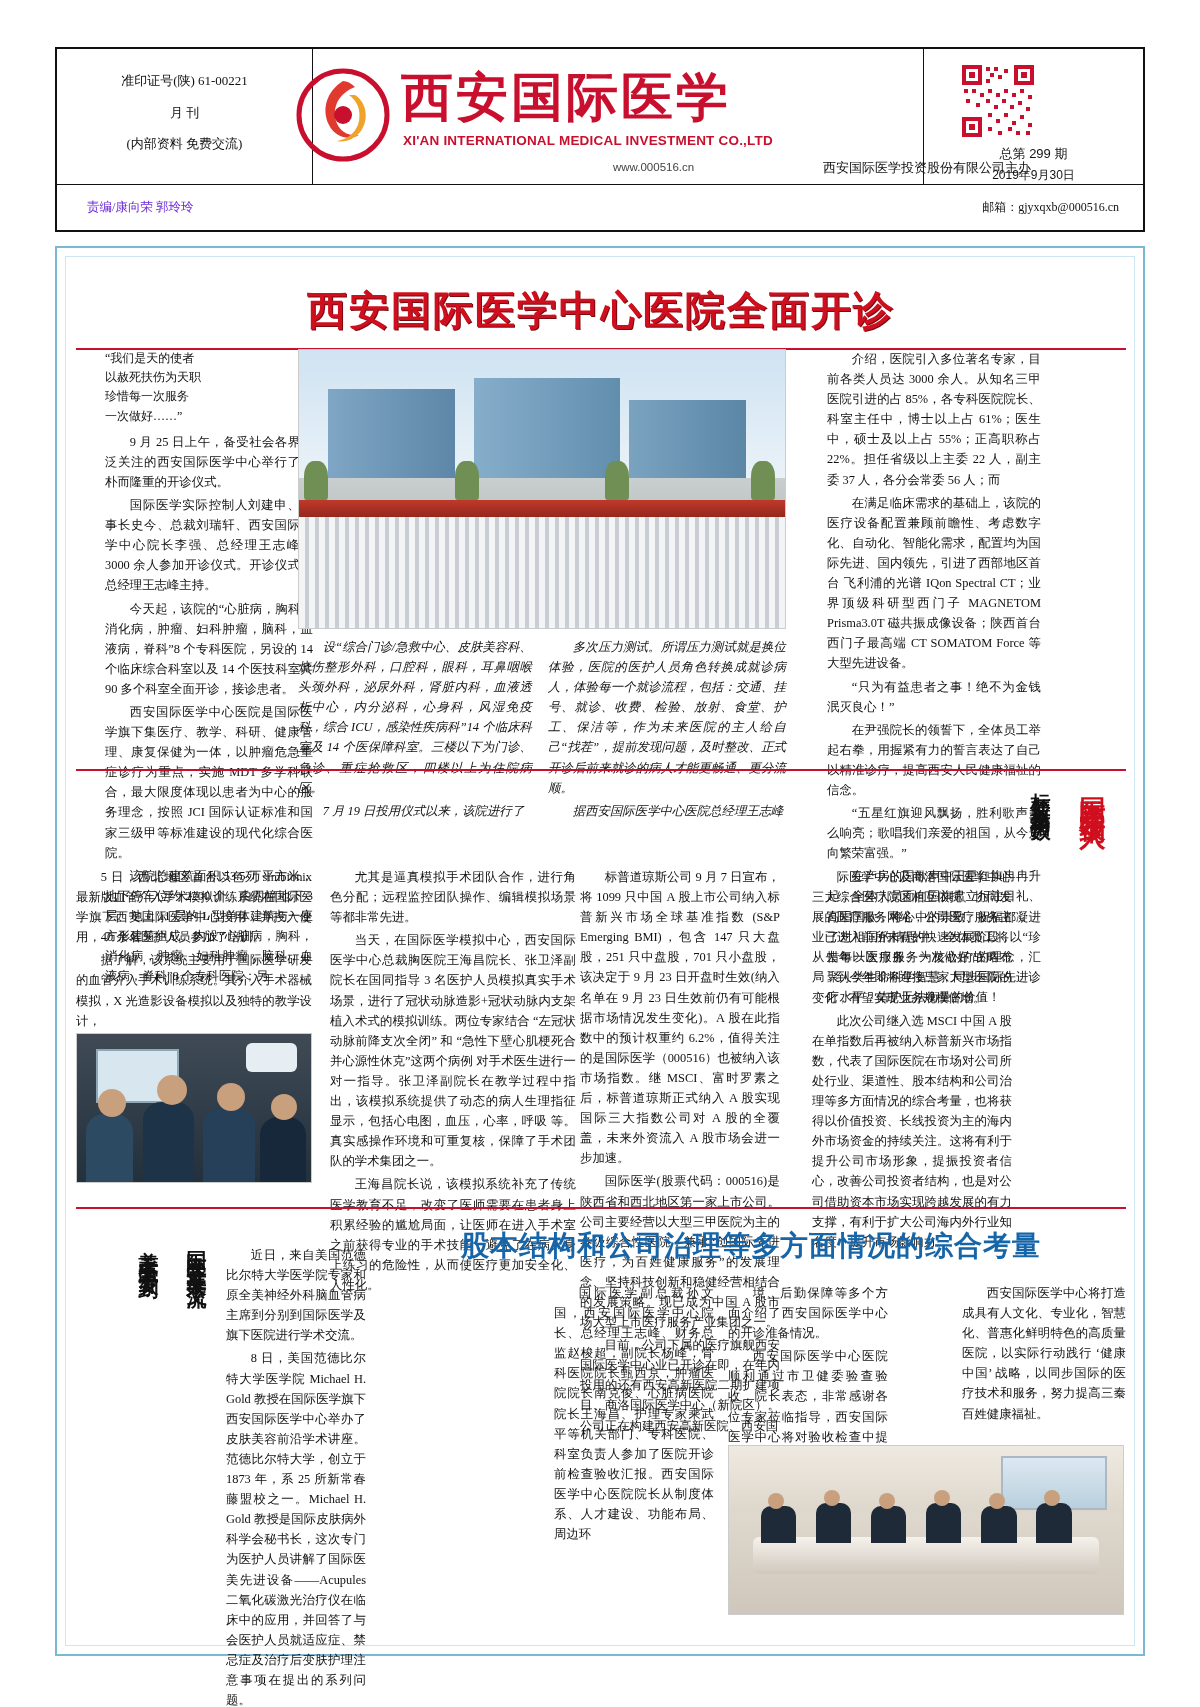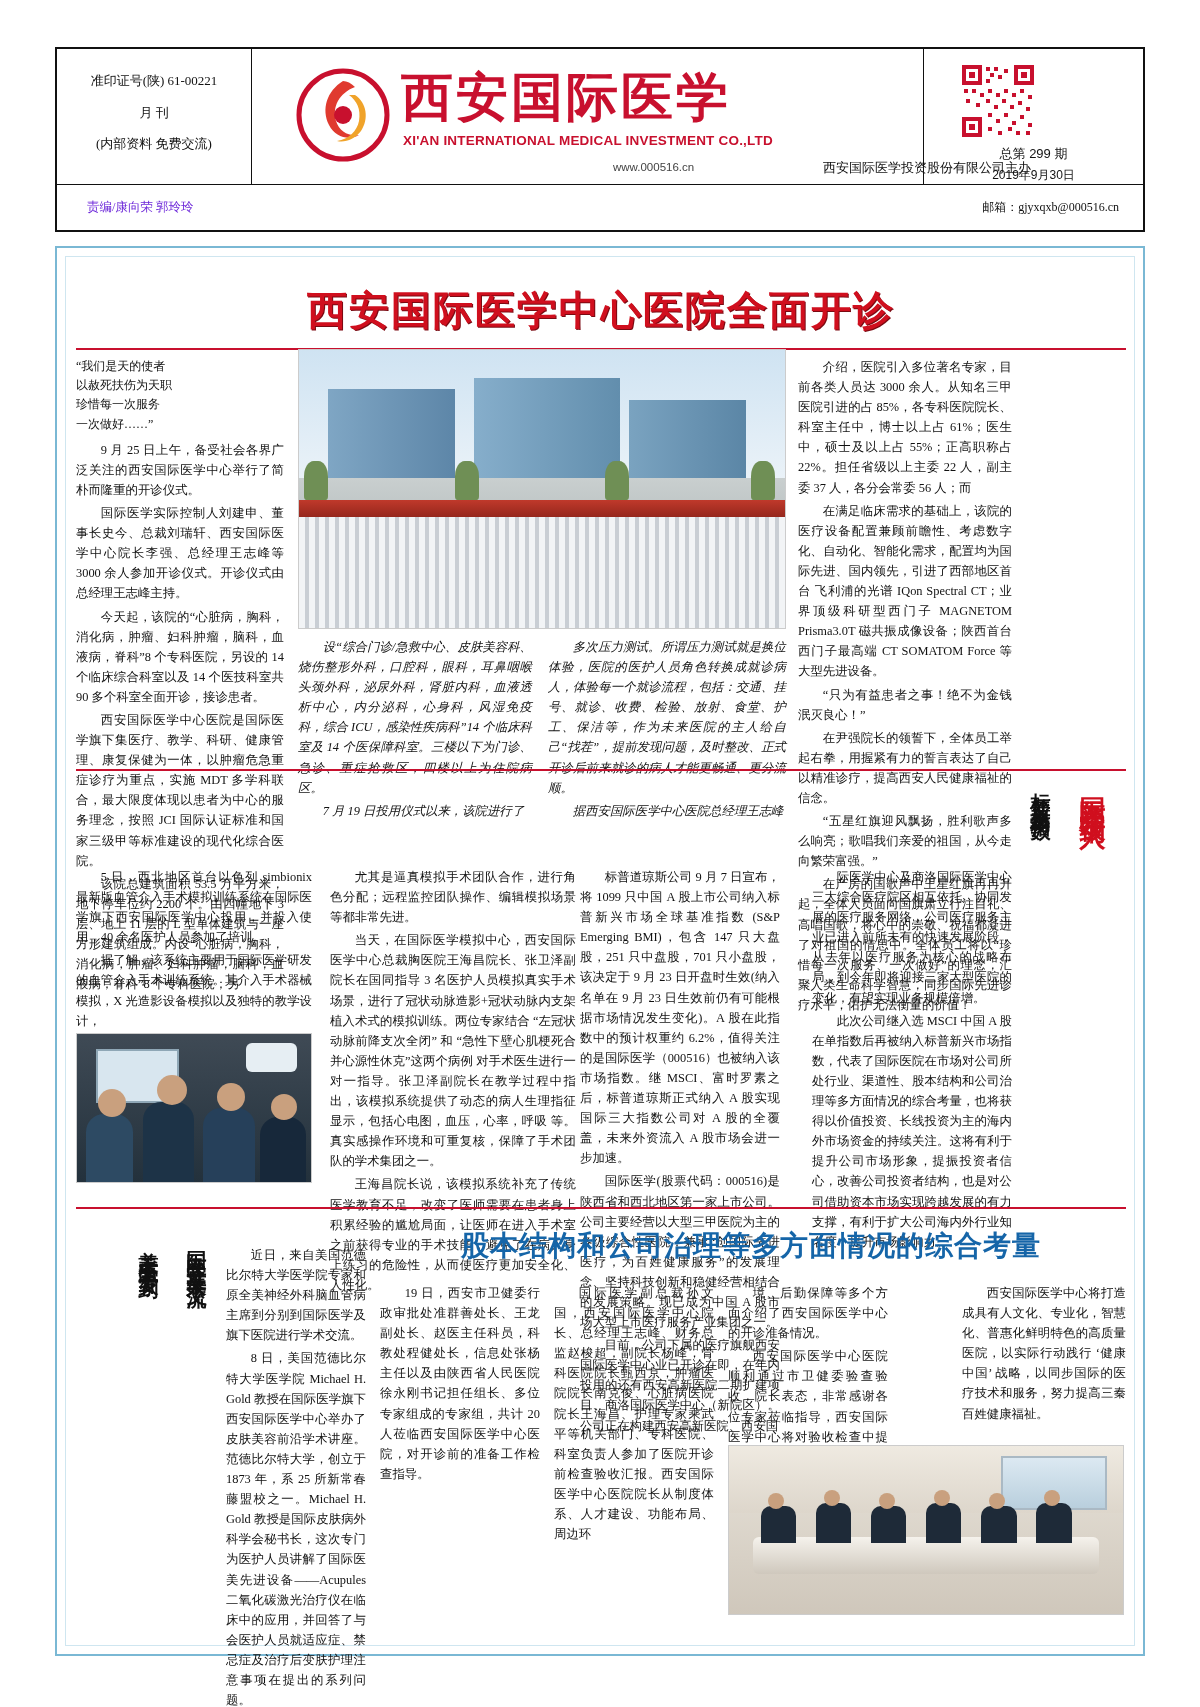--- a/index.html
+++ b/index.html
@@ -22,21 +22,21 @@
   .masthead{
     position:absolute;left:55px;top:47px;width:1090px;height:185px;
     border:2px solid #111;
     box-sizing:border-box;
     background:#fff;
   }
   .masthead-inner{
     position:relative;width:100%;height:100%;
   }
   .mh-left{
-    position:absolute;left:0;top:0;width:195px;height:135px;
+    position:absolute;left:0;top:0;width:256px;height:135px;
     border-right:1px solid #111;
     box-sizing:border-box;
     text-align:center;
     font-size:13px;
     line-height:1.5;
     color:#111;
     padding-top:22px;
   }
   .mh-left div{margin-bottom:12px;}
   .mh-center{
@@ -135,25 +135,26 @@
     text-shadow:1px 1px 0 #7a0a12;
   }
   .rule-red{
     width:100%;height:2px;background:#c8102e;margin-top:10px;
   }
 
   .cols1{
     position:absolute;top:84px;left:0;width:1050px;height:400px;
   }
   .col{
-    position:absolute;top:8px;
+    position:absolute;top:0;
     font-size:12.4px;
     line-height:1.62;
     text-align:justify;
     color:#111;
+    margin-left:29px;
   }
   .col p{margin:0 0 3px 0; text-indent:2em;}
   .c1{left:0;width:208px;}
   .c2{left:722px;width:214px;}
   .quote{
     font-size:12px;line-height:1.6;color:#111;font-style:normal;
     margin-bottom:6px;
   }
   .photo1{
     position:absolute;left:222px;top:0;width:488px;height:280px;
@@ -475,23 +476,20 @@
 
         <div class="vtitle v3a">国际医学开展学术交流</div>
         <div class="vtitle v3b">美著名医学专家到</div>
 
         <div class="s3c s3a">
           <p>近日，来自美国范德比尔特大学医学院专家和原全美神经外科脑血管病主席到分别到国际医学及旗下医院进行学术交流。</p>
           <p>8 日，美国范德比尔特大学医学院 Michael H. Gold 教授在国际医学旗下西安国际医学中心举办了皮肤美容前沿学术讲座。范德比尔特大学，创立于 1873 年，系 25 所新常春藤盟校之一。Michael H. Gold 教授是国际皮肤病外科学会秘书长，这次专门为医护人员讲解了国际医美先进设备——Acupules 二氧化碳激光治疗仪在临床中的应用，并回答了与会医护人员就适应症、禁忌症及治疗后变肤护理注意事项在提出的系列问题。</p>
 
         </div>
 
-        <div class="s3c s3b">
-          <p>19 日，西安市卫健委行政审批处准群善处长、王龙副处长、赵医主任科员，科教处程健处长，信息处张杨主任以及由陕西省人民医院徐永刚书记担任组长、多位专家组成的专家组，共计 20 人莅临西安国际医学中心医院，对开诊前的准备工作检查指导。</p>
-        </div>
 
         <div class="s3c s3d">
           <p>国际医学副总裁孙文国，西安国际医学中心院长、总经理王志峰、财务总监赵梭超，副院长杨峰，骨科医院院长甄西京，肿瘤医院院长南克俊、心脏病医院院长王海昌、护理专家乘武平等机关部门、专科医院、科室负责人参加了医院开诊前检查验收汇报。西安国际医学中心医院院长从制度体系、人才建设、功能布局、周边环</p>
         </div>
 
         <div class="s3c s3f">
           <p>境、后勤保障等多个方面介绍了西安国际医学中心的开诊准备情况。</p>
           <p>西安国际医学中心医院顺利通过市卫健委验查验收，院长表态，非常感谢各位专家莅临指导，西安国际医学中心将对验收检查中提出的问题进行整改。为广大患者提供优质、安全的医疗卫生健康服务。</p>
         </div>
 

